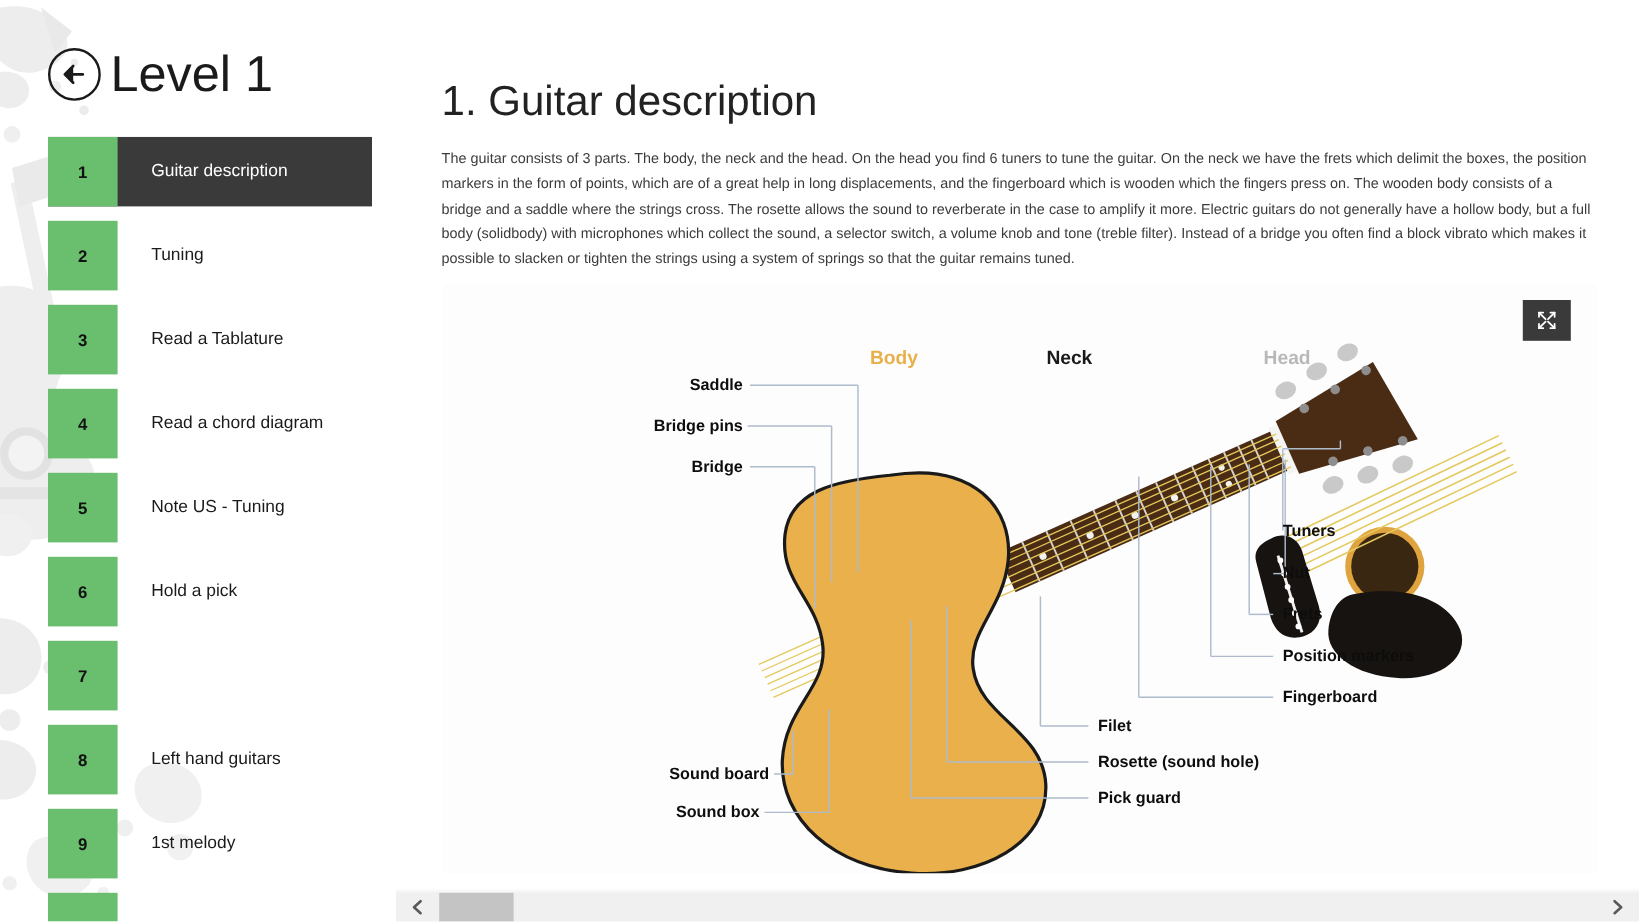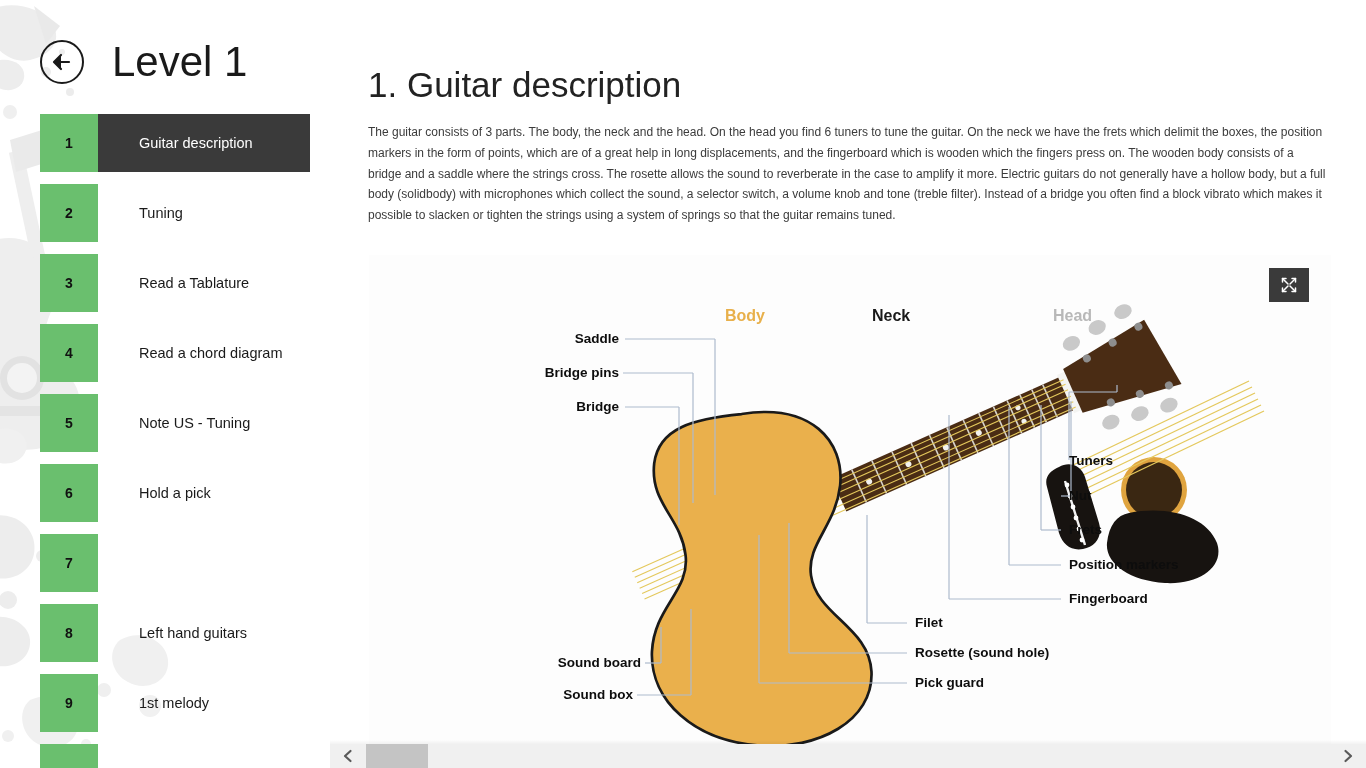--- a/index.html
+++ b/index.html
@@ -24,21 +24,21 @@
 
   
   #left-pane {
     position: absolute; left: 0; top: 0;
     width: 340px; height: 768px;
     z-index: 2;
   }
 
   #header-row {
     position: absolute; left: 40px; top: 40px;
-    display: flex; align-items: center; gap: 28px;
+    display: flex; align-items: center; gap: 8px;
   }
   #back-button {
     width: 44px; height: 44px; border-radius: 50%;
     border: 2px solid #1a1a1a; background: transparent;
     display: flex; align-items: center; justify-content: center;
     cursor: pointer; padding: 0;
     flex: 0 0 auto;
   }
   #back-button svg { display: block; }
   #level-title {
@@ -66,24 +66,23 @@
   .lesson-num {
     flex: 0 0 58px; width: 58px; height: 58px;
     background: #6abf6e;
     color: #111;
     font-size: 14px; font-weight: bold;
     display: flex; align-items: center; justify-content: center;
   }
   .lesson-item.active .lesson-num { background: #6abf6e; }
   .lesson-label {
     display: flex; align-items: center;
-    padding-left: 4px;
+    padding-left: 28px;
     font-size: 14.5px; color: #1a1a1a;
     white-space: nowrap;
-    margin-left: 37px;
   }
   .lesson-item.active .lesson-label { color: #ffffff; }
 
   
   #right-pane {
     position: absolute; left: 340px; top: 0;
     width: 1026px; height: 700px;
     z-index: 2; background: transparent;
   }
   #content-title {
@@ -94,21 +93,21 @@
   #content-paragraph {
     position: absolute; left: 28px; top: 110px;
     width: 962px;
     font-size: 12px; line-height: 20.8px;
     color: #3b3b3b;
     text-align: left;
   }
 
   
   #figure-panel {
-    position: absolute; left: 29px; top: 255px;
+    position: absolute; left: 29px; top: 237px;
     width: 962px; height: 491px;
     background: #fdfdfd;
     overflow: hidden;
   }
   #figure-svg { position: absolute; left: 0; top: 0; display: block; }
 
   #fullscreen-button {
     position: absolute; right: 22px; top: 13px;
     width: 40px; height: 34px;
     background: #3a3a3a;

